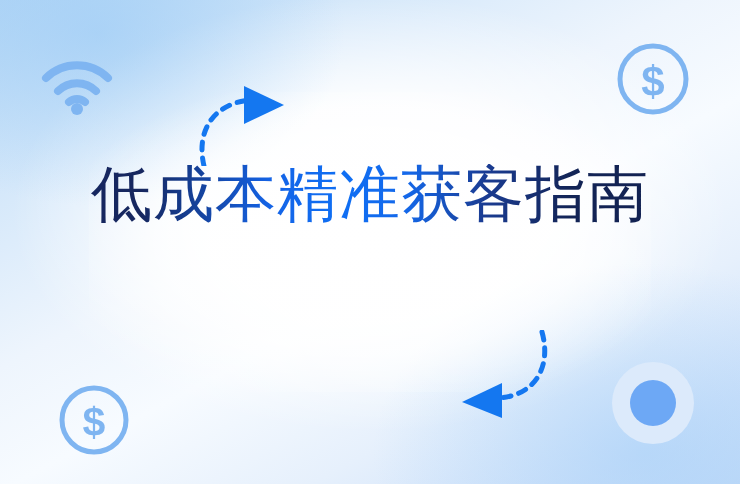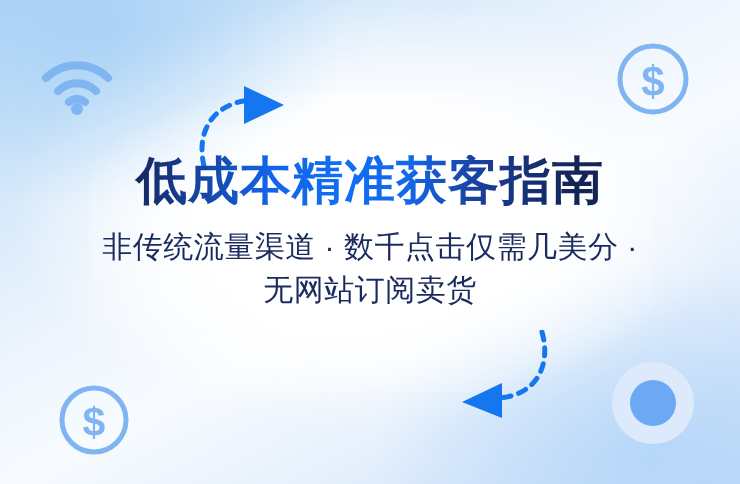--- a/index.html
+++ b/index.html
@@ -57,24 +57,24 @@
 
   
   .content {
     position: absolute;
     left: 0;
     right: 0;
     top: 150px;
     text-align: center;
   }
   .headline {
-    margin: 5px;
-    font-size: 51px;
+    margin: 14px;
+    font-size: 61px;
     line-height: 1.0;
-    font-weight: 700;
+    font-weight: 400;
     letter-spacing: 1px;
     background-image: linear-gradient(93deg,
         #15255f 0%,
         #16275f 18%,
         #1463e6 36%,
         #0f6ff4 46%,
         #1468ea 55%,
         #1a3c93 66%,
         #132456 78%,
         #101f4d 100%);
@@ -145,19 +145,15 @@
 
   <div class="deco arrow-bottom">
     <svg viewBox="0 0 112 88" width="112" height="88" aria-hidden="true">
       <path d="M94 2 C 104 38, 86 66, 50 68" fill="none" stroke="#1477F0" stroke-width="5" stroke-linecap="round" stroke-dasharray="8 8"></path>
       <path d="M54 53 L 14 72 L 54 88 Z" fill="#1477F0"></path>
     </svg>
   </div>
 
   <div class="content">
     <h1 class="headline">低成本精准获客指南</h1>
-    <div class="subtitle">
-      <span class="sub-line">非传统流量渠道 · 数千点击仅需几美分 ·</span>
-      <span class="sub-line">无网站订阅卖货</span>
-    </div>
   </div>
 
 </div>
 
 </body></html>

